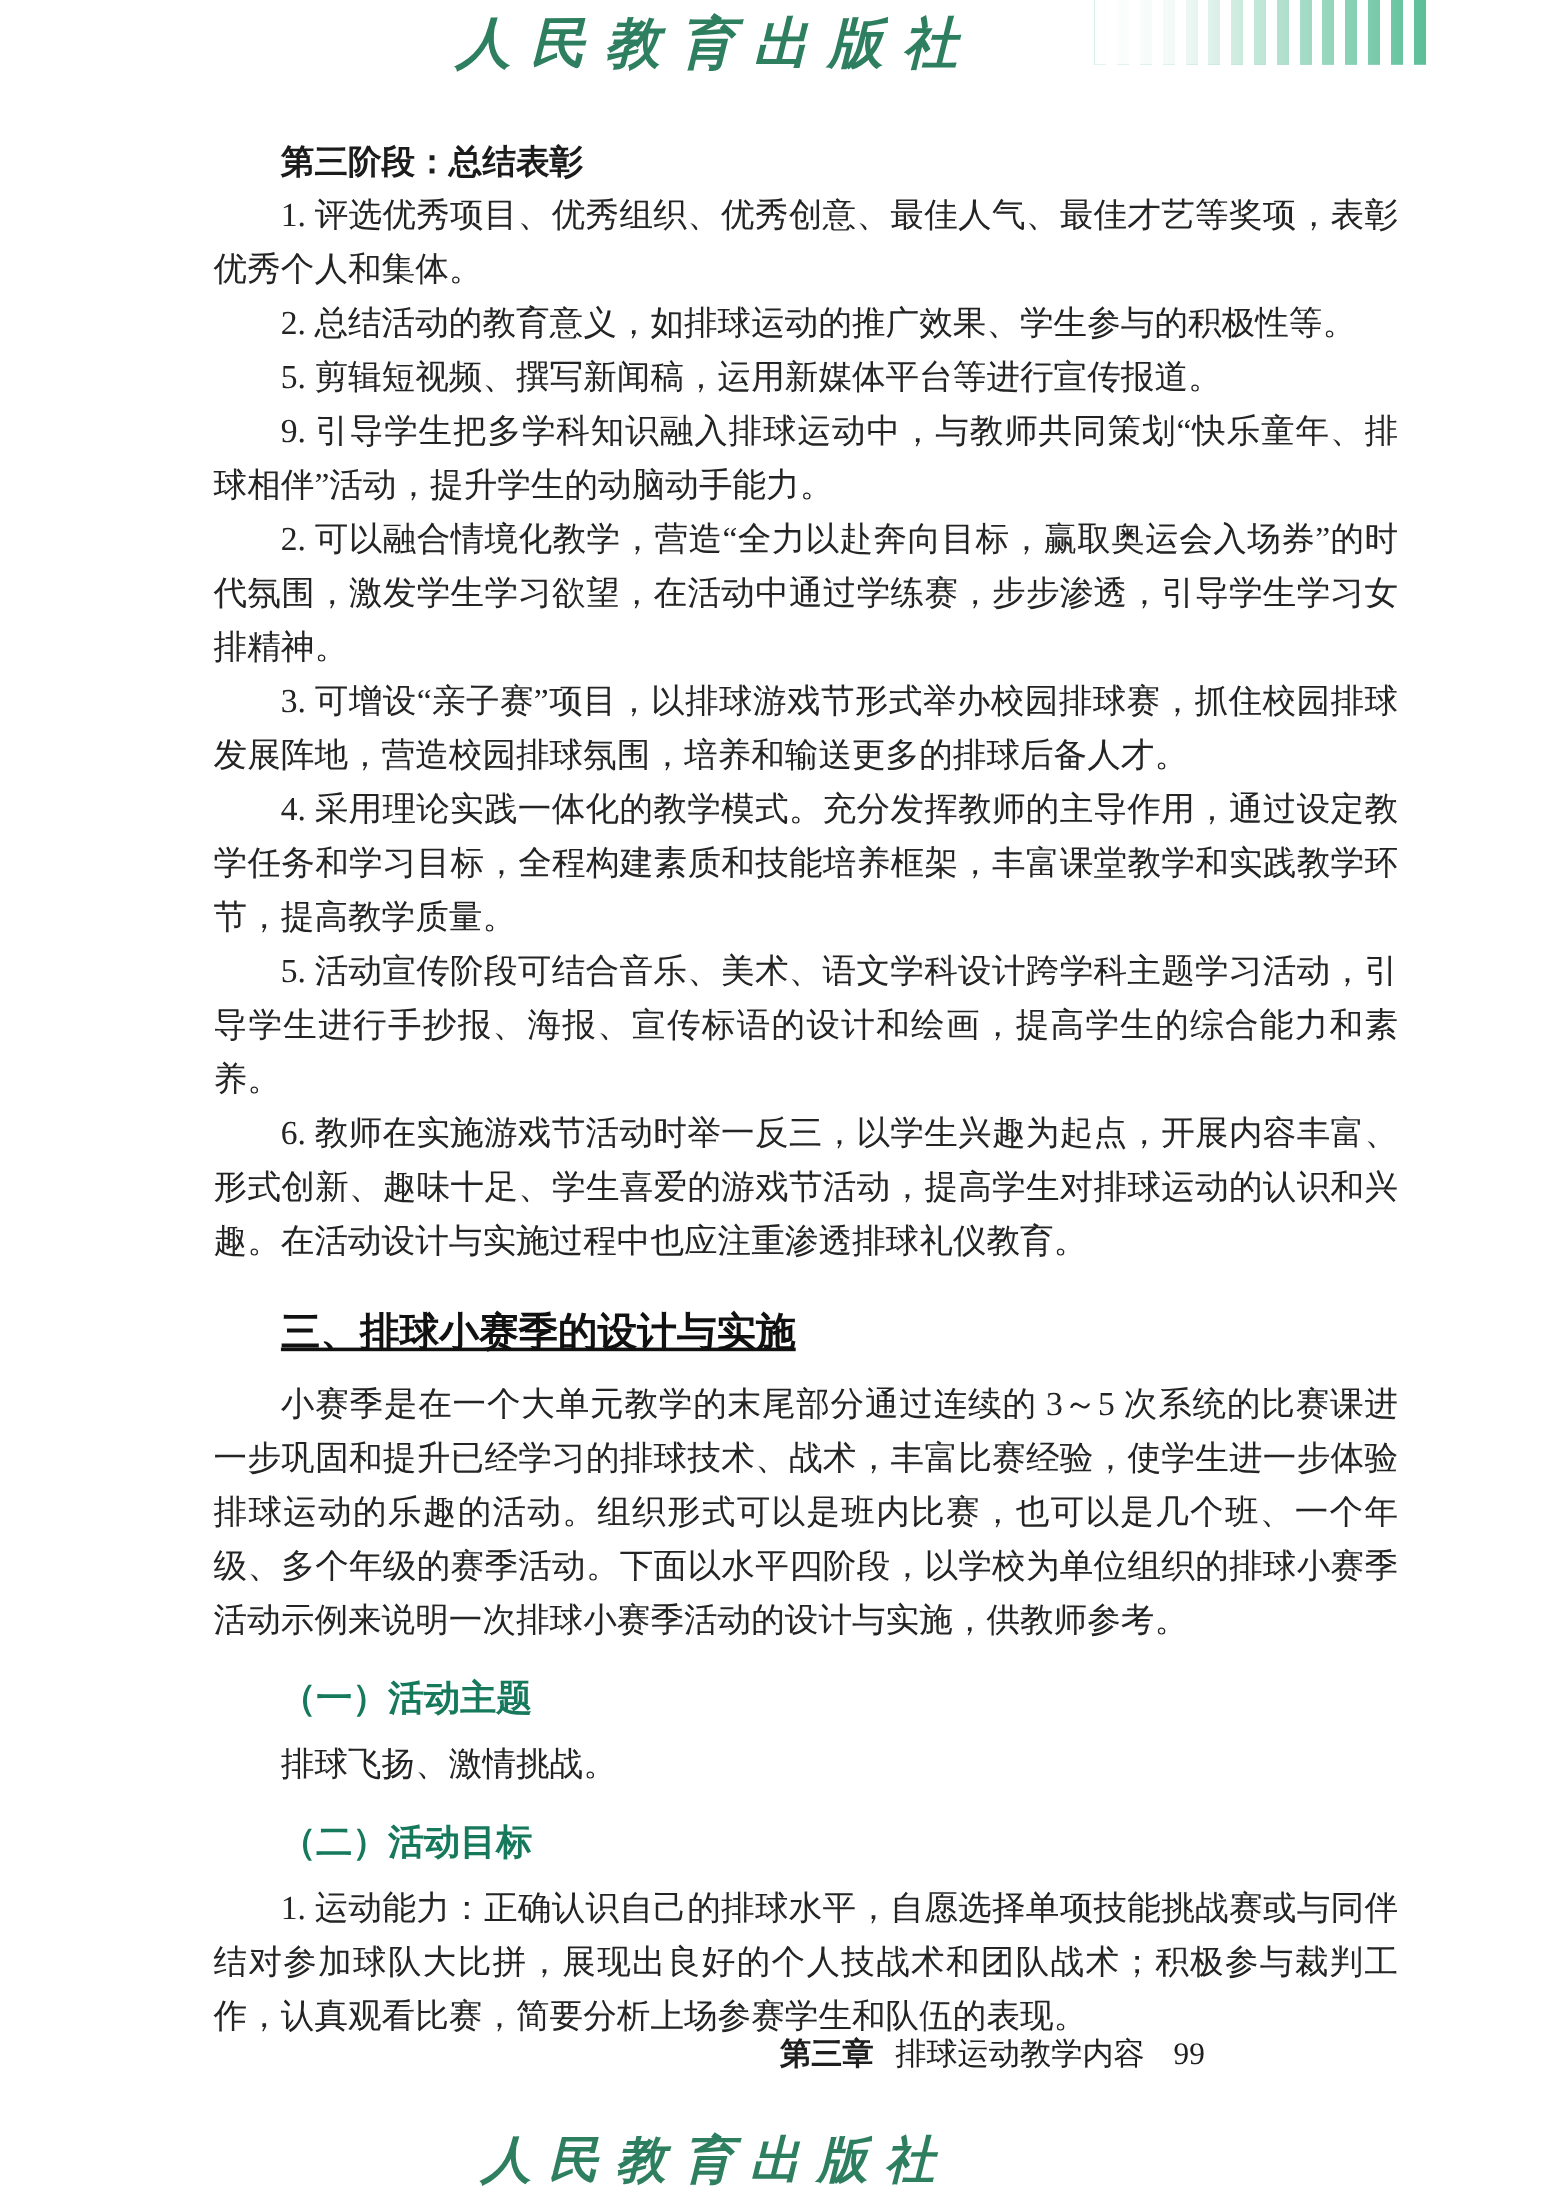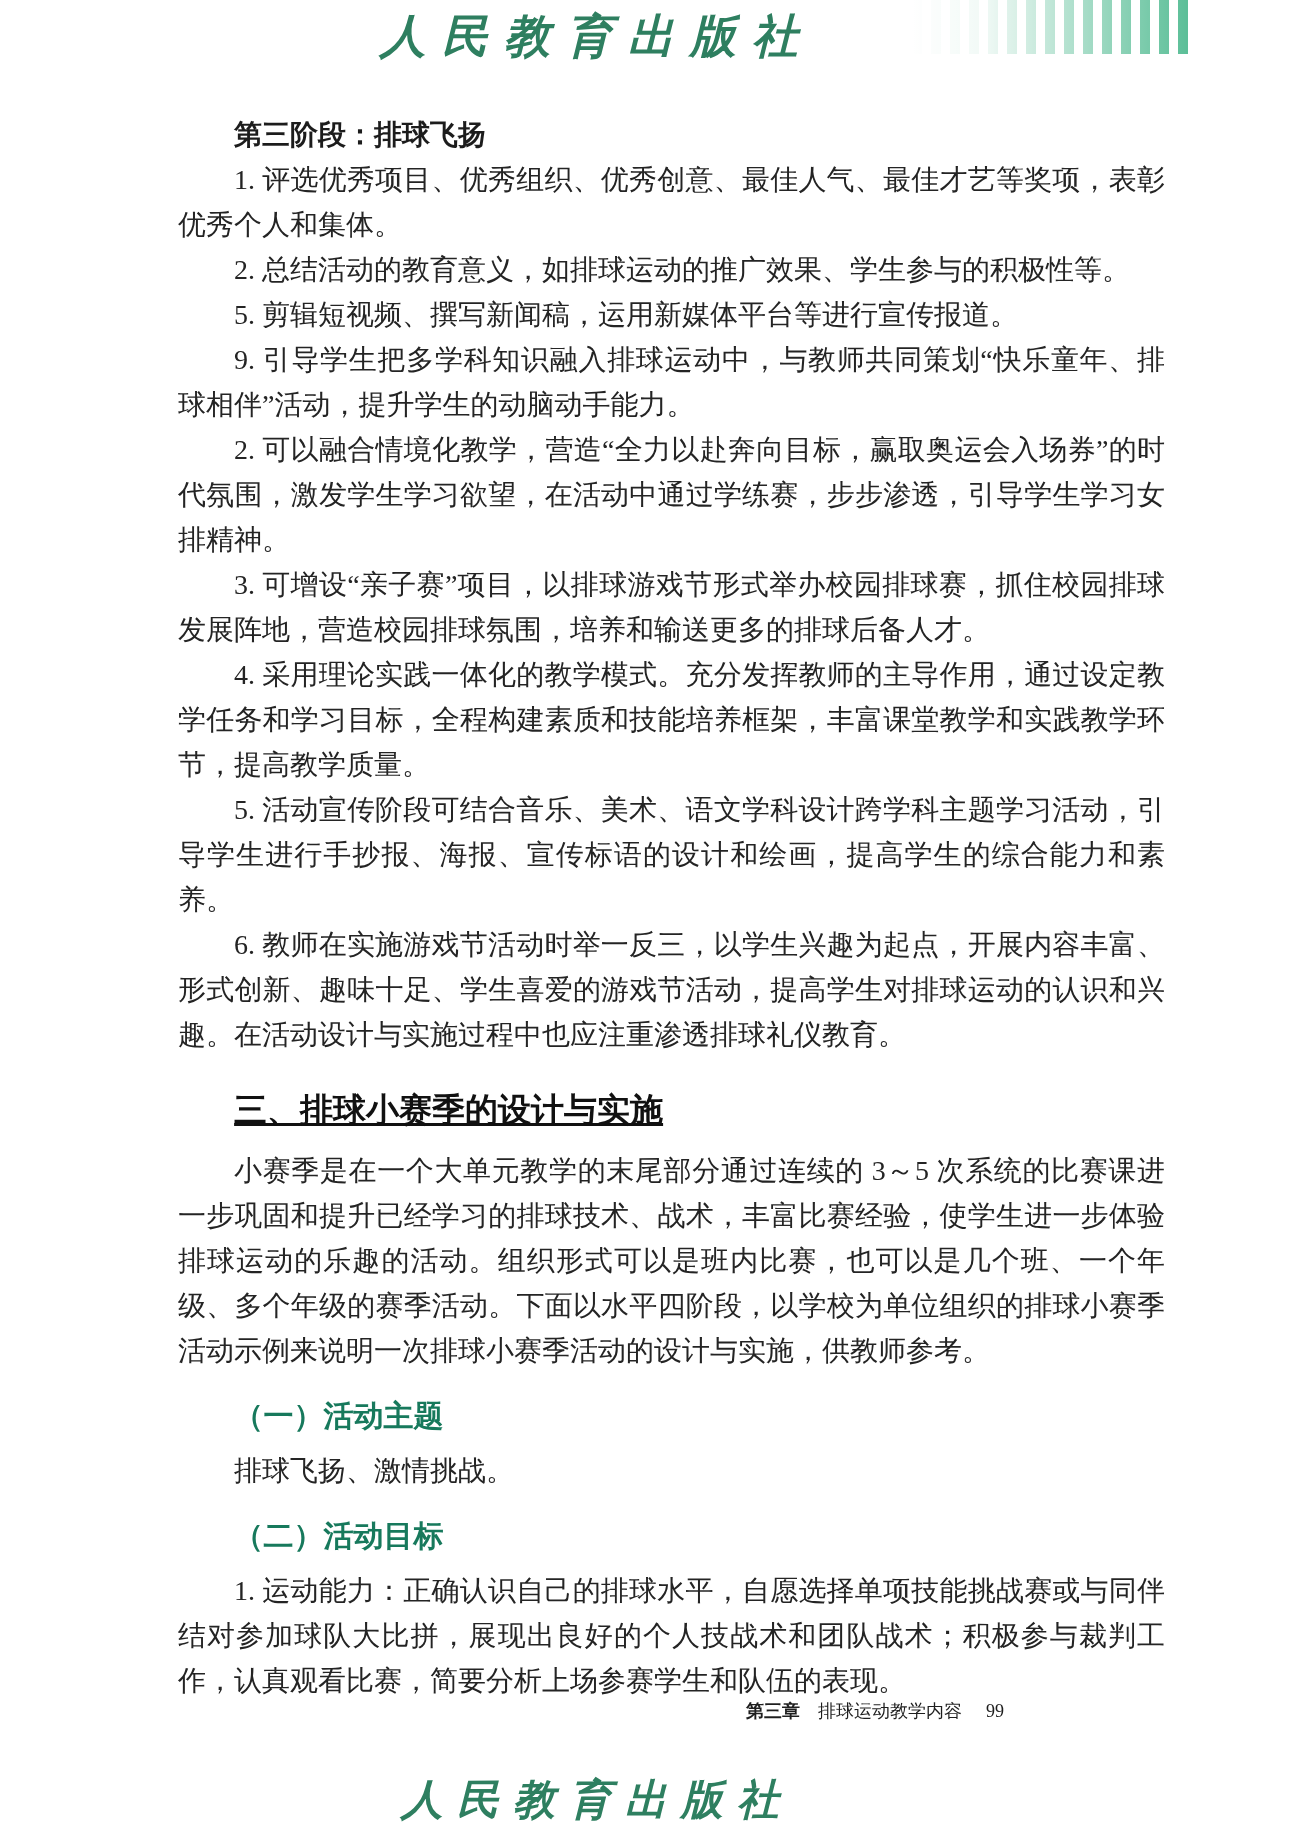--- a/index.html
+++ b/index.html
@@ -85,21 +85,21 @@
     margin-bottom: 13px;
     font-family: "Liberation Sans", "DejaVu Sans", sans-serif;
     text-decoration: underline;
   }
 
   
   .footer {
     position: absolute;
     top: 1694px;
     right: 190px;
-    font-size: 18px;
+    font-size: 26px;
     line-height: 34px;
     white-space: nowrap;
     color: #1e1e1e;
   }
   .footer .chapter {
     font-weight: bold;
     font-family: "Liberation Sans", "DejaVu Sans", sans-serif;
     margin-right: 18px;
   }
   .footer .chapter-title { margin-right: 24px; }
@@ -108,21 +108,21 @@
 <body>
 
 <div class="page">
 
   <div class="brand-logo top">人民教育出版社</div>
 
   <div class="top-bars"></div>
 
   <div class="content">
 
-    <div class="stage-heading">第三阶段：排球飞扬</div>
+    <div class="stage-heading">第三阶段：总结表彰</div>
 
     <p>1. 评选优秀项目、优秀组织、优秀创意、最佳人气、最佳才艺等奖项，表彰优秀个人和集体。</p>
     <p>2. 总结活动的教育意义，如排球运动的推广效果、学生参与的积极性等。</p>
     <p>5. 剪辑短视频、撰写新闻稿，运用新媒体平台等进行宣传报道。</p>
 
 
     <p>9. 引导学生把多学科知识融入排球运动中，与教师共同策划“快乐童年、排球相伴”活动，提升学生的动脑动手能力。</p>
     <p>2. 可以融合情境化教学，营造“全力以赴奔向目标，赢取奥运会入场券”的时代氛围，激发学生学习欲望，在活动中通过学练赛，步步渗透，引导学生学习女排精神。</p>
     <p>3. 可增设“亲子赛”项目，以排球游戏节形式举办校园排球赛，抓住校园排球发展阵地，营造校园排球氛围，培养和输送更多的排球后备人才。</p>
     <p>4. 采用理论实践一体化的教学模式。充分发挥教师的主导作用，通过设定教学任务和学习目标，全程构建素质和技能培养框架，丰富课堂教学和实践教学环节，提高教学质量。</p>

